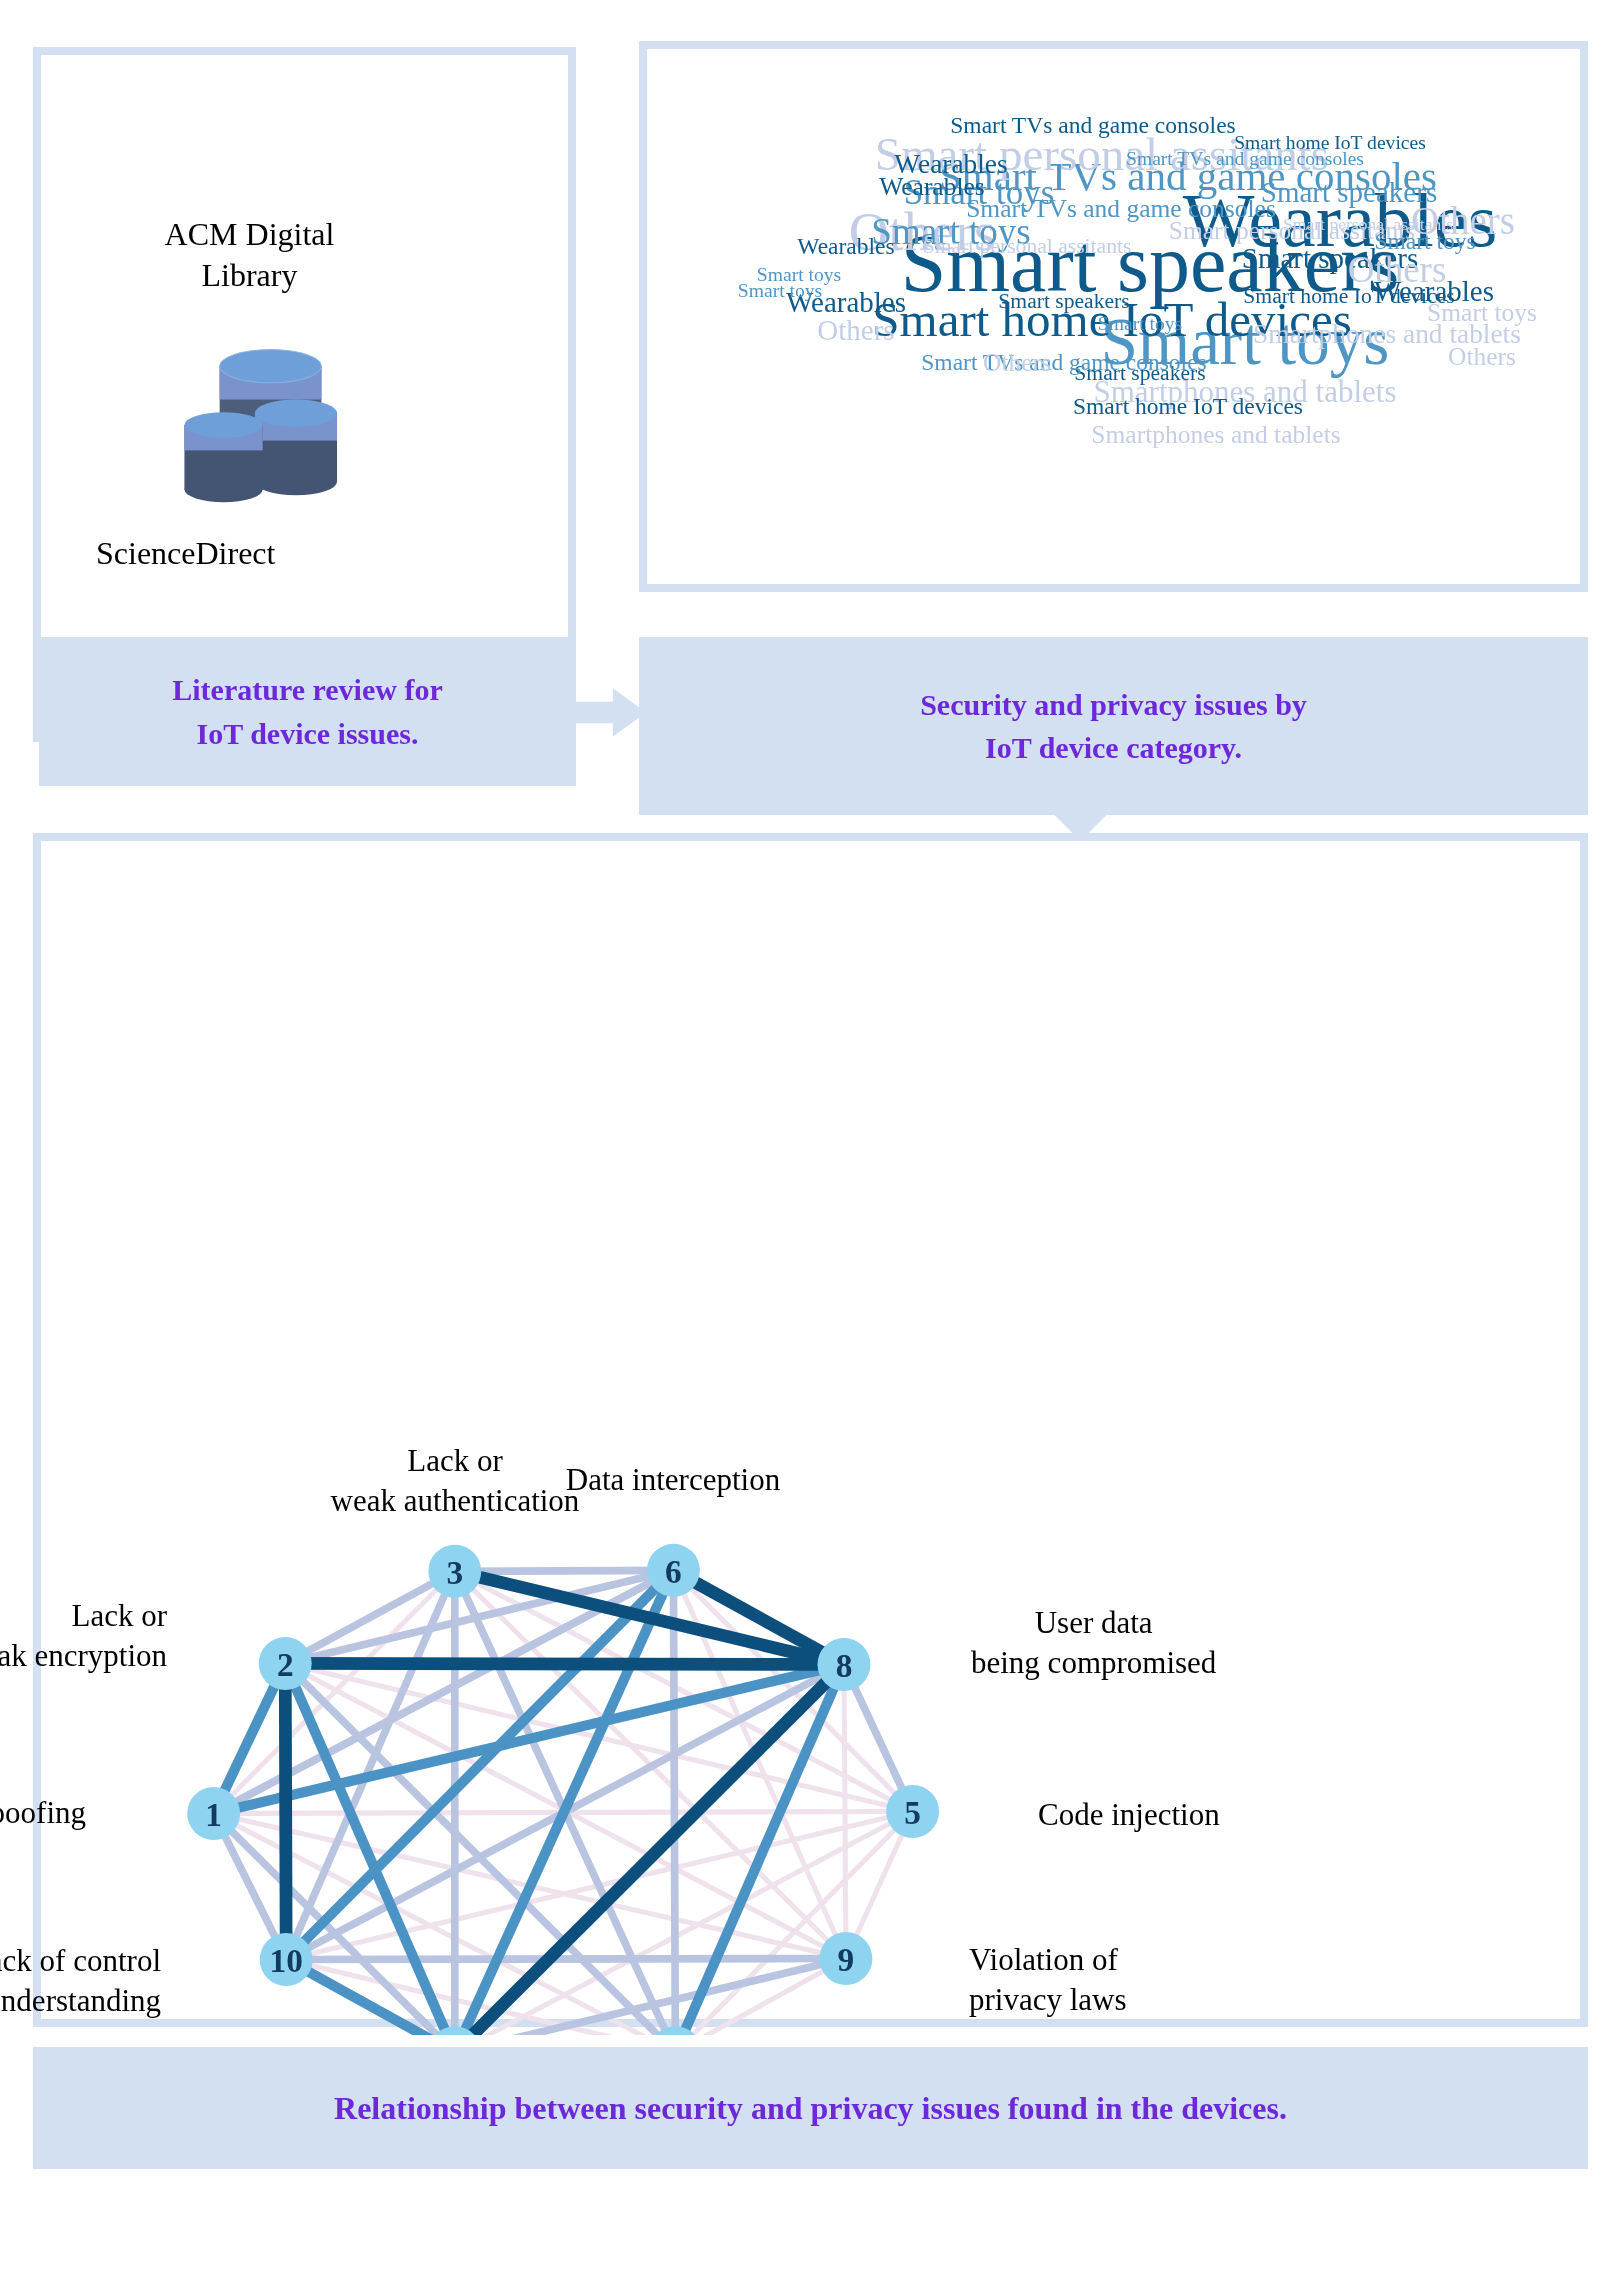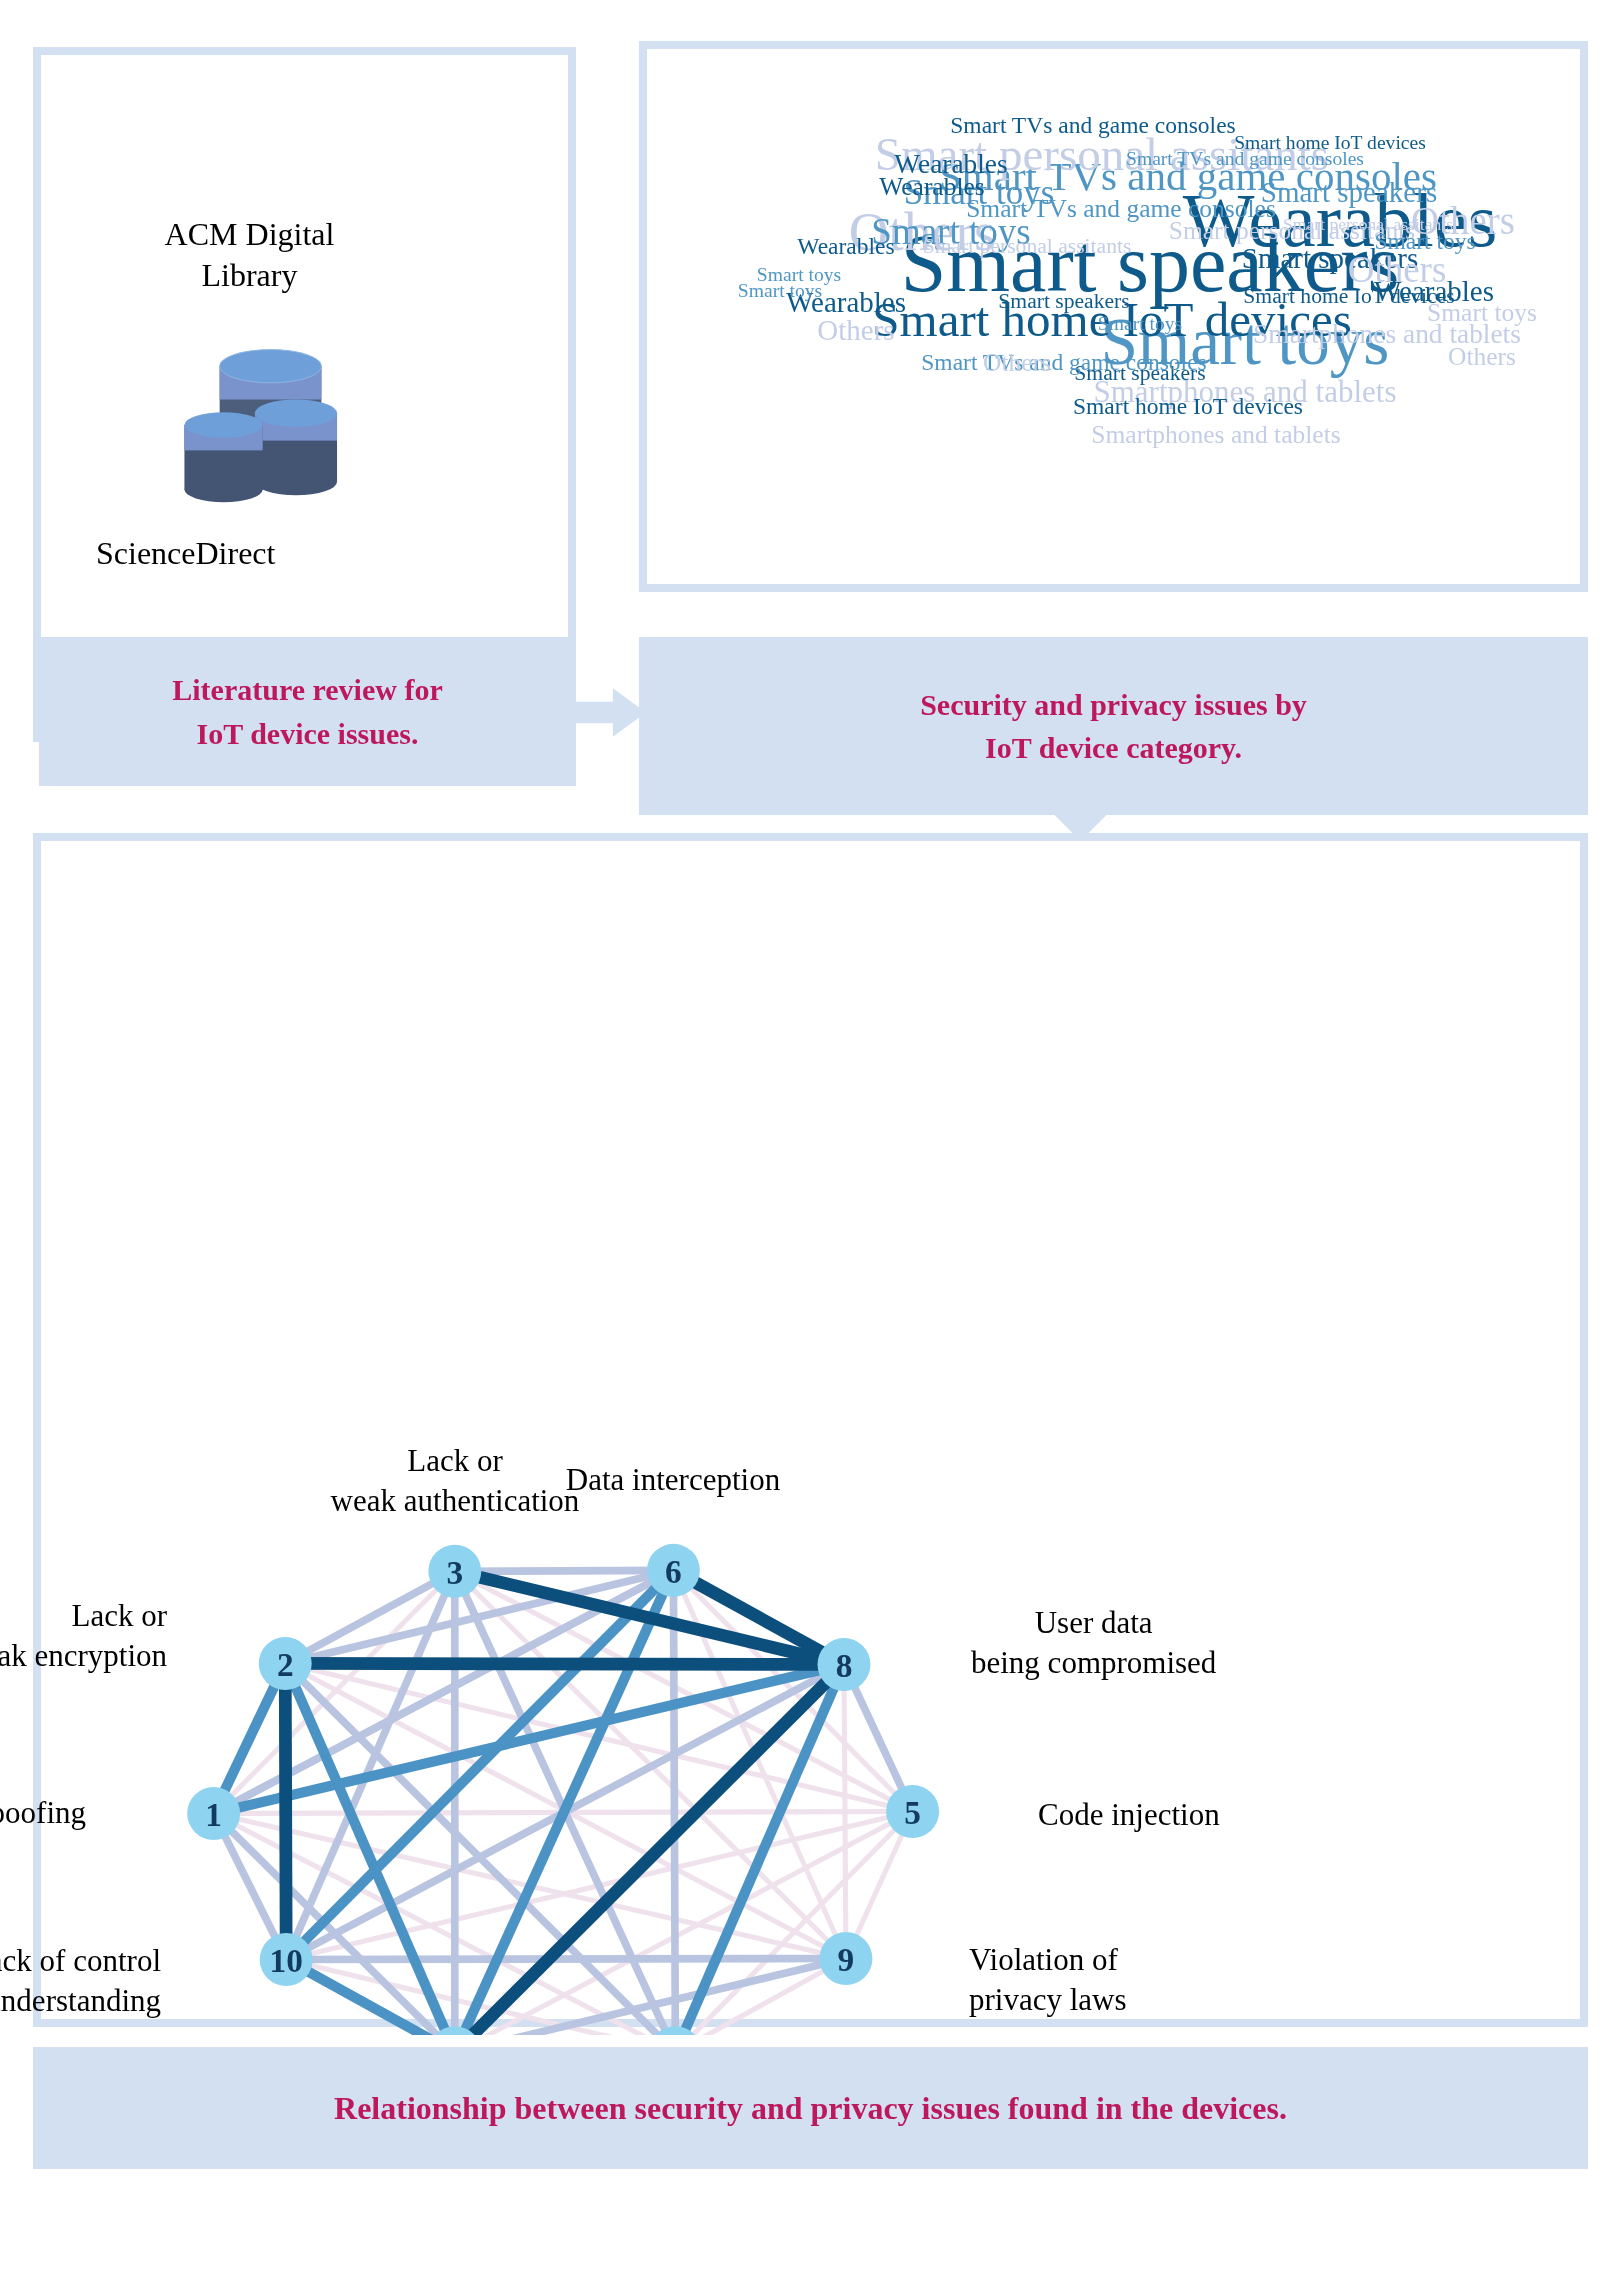--- a/index.html
+++ b/index.html
@@ -17,21 +17,21 @@
   #panel-sources{left:33px;top:47px;width:543px;height:695px;}
   #panel-wordcloud{left:639px;top:41px;width:949px;height:551px;}
   #panel-network{left:33px;top:833px;width:1555px;height:1194px;}
 
   .caption-box{
     position:absolute;
     background:#d3e0f2;
     display:flex;align-items:center;justify-content:center;
     text-align:center;
     font-weight:bold;
-    color:#be185d;
+    color:#6d28d9;
     line-height:1.45;
     box-sizing:border-box;
   }
   #caption-left{left:39px;top:637px;width:537px;height:149px;font-size:30px;}
   #caption-right{left:639px;top:637px;width:949px;height:178px;font-size:30px;}
   #caption-bottom{left:33px;top:2047px;width:1555px;height:122px;font-size:32px;text-align:center;}
 
   
   .arrow{position:absolute;}
   #arrow-h{left:570px;top:686px;width:76px;height:53px;}

